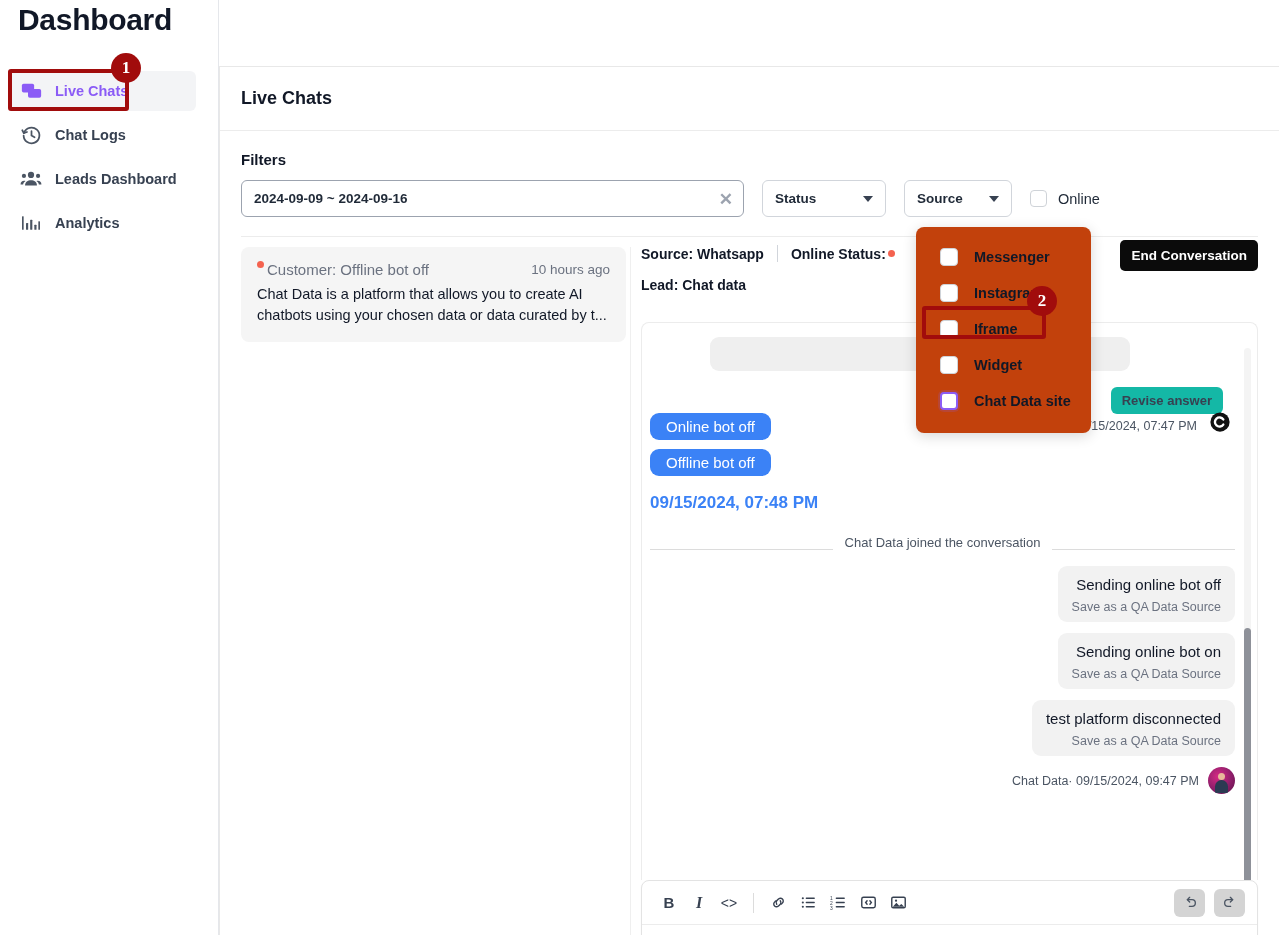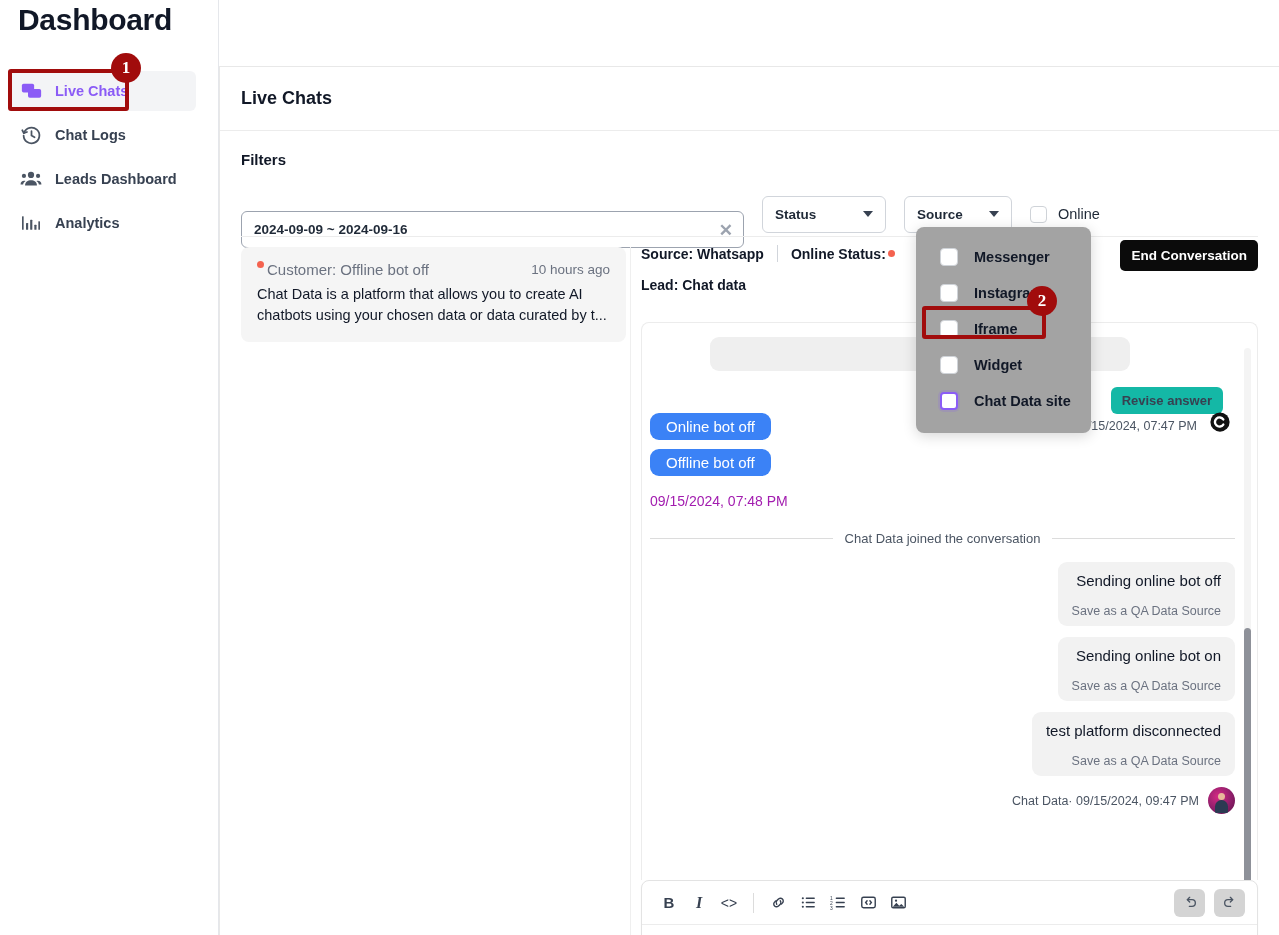--- a/index.html
+++ b/index.html
@@ -58,21 +58,21 @@
   #filters-label {
     position:absolute; left:21px; top:84px;
     font-size:15px; font-weight:bold; color:#111827;
   }
 
   
   #filter-row { position:absolute; left:21px; top:113px; display:flex; align-items:center; }
   #date-input {
     width:503px; height:37px; border:1px solid #9ca3af; border-radius:6px;
     background:#fff; display:flex; align-items:center; padding:8px 12px;
-    font-size:13.5px; font-weight:bold; color:#1f2937; position:relative;margin-top:31px;
+    font-size:13.5px; font-weight:bold; color:#1f2937; position:relative;
   }
   #date-clear {
     position:absolute; right:10px; top:50%; transform:translateY(-50%);
     color:#9ca3af; font-size:17px; line-height:1; cursor:pointer;
   }
   .sel-box {
     height:37px; border:1px solid #d1d5db; border-radius:6px; background:#fff;
     margin-left:18px; display:flex; align-items:center; justify-content:space-between;
     padding:0 12px; font-size:13.5px; font-weight:bold; color:#1f2937; cursor:pointer;
   }
@@ -125,33 +125,33 @@
   }
   #msg-scroll { position:absolute; inset:0; padding:14px 22px 10px 8px; }
 
   .bubble-left {
     display:inline-block; background:#3b82f6; color:#fff; font-size:15px;
     padding:5px 16px; border-radius:9px; margin-bottom:9px;
   }
   .bubble-grey-top {
     background:#efefef; border-radius:9px; height:34px; width:420px; margin-left:60px;
   }
-  .ts-left { font-size:14px; color:#a21caf; margin-top:8px; }
-
-  .join-row { display:flex; align-items:center; margin:22px 0 16px 0; }
+  .ts-left { font-size:17px; color:#3b82f6; margin-top:8px;font-weight:bold; }
+
+  .join-row { display:flex; align-items:flex-end; margin:22px 0 16px 0; }
   .join-row .ln { flex:1; height:1px; background:#dcdcdc; }
   .join-row .txt { font-size:13px; color:#4b5563; padding:0 12px; }
 
   .right-wrap { display:flex; flex-direction:column; align-items:flex-end; }
   .bubble-right {
     background:#f2f2f2; border-radius:9px; padding:10px 14px 8px 14px;
     margin-bottom:11px; text-align:right; max-width:420px;
   }
   .bubble-right .bt { font-size:15px; color:#111827; }
-  .bubble-right .qa { font-size:12.5px; color:#6b7280; margin-top:15px; cursor:pointer; }
+  .bubble-right .qa { font-size:12.5px; color:#6b7280; margin-top:7px; cursor:pointer; }
   .right-meta { display:flex; align-items:center; gap:9px; }
   .right-meta .mt { font-size:12.5px; color:#4b5563; }
   .avatar {
     width:27px;height:27px;border-radius:50%;
     background:radial-gradient(circle at 38% 35%, #d62a85 0%, #8e1e6a 55%, #5b1246 100%);
     position:relative; overflow:hidden;
   }
   .avatar::after{
     content:""; position:absolute; left:7px; top:13px; width:13px;height:13px;
     border-radius:50% 50% 0 0; background:#2b3a52;
@@ -181,21 +181,21 @@
   }
   #editor-bar { height:44px; border-bottom:1px solid #ececec; display:flex; align-items:center; padding:0 12px; }
   .tb { width:30px;height:30px; display:flex;align-items:center;justify-content:center; cursor:pointer; color:#374151; }
   .tb-div { width:1px;height:20px;background:#dcdcdc;margin:0 9px; }
   .tb-round { width:31px;height:28px;border-radius:6px;background:#d4d4d4; display:flex;align-items:center;justify-content:center;cursor:pointer;color:#4b5563; }
   #editor-input-row { height:54px; display:flex; align-items:center; padding:0 14px; }
 
   
   #source-menu {
     position:absolute; left:916px; top:227px; width:175px;
-    background:#a3a3a3; border-radius:8px; box-shadow:0 3px 14px rgba(0,0,0,.16);
+    background:#c2410c; border-radius:8px; box-shadow:0 3px 14px rgba(0,0,0,.16);
     padding:12px 0 14px 0; z-index:40;
   }
   .menu-item { height:36px; display:flex; align-items:center; padding-left:24px; gap:16px; cursor:pointer; }
   .menu-item .label { font-size:14.5px; font-weight:bold; color:#111827; }
   .mbox { width:18px;height:18px;border:1px solid #cfd3d8;border-radius:4px;background:#fff; flex:none;}
   .mbox.checked { background:#8b5cf6; border-color:#8b5cf6; display:flex;align-items:center;justify-content:center; }
   .mbox.focus { border:2px solid #8b5cf6; box-shadow:0 0 0 2px rgba(139,92,246,.18); }
   #ann-box-2 {
     position:absolute; left:922px; top:306px; width:124px; height:33px;
     border:4px solid #a10c0c; border-radius:3px; pointer-events:none; z-index:50;

